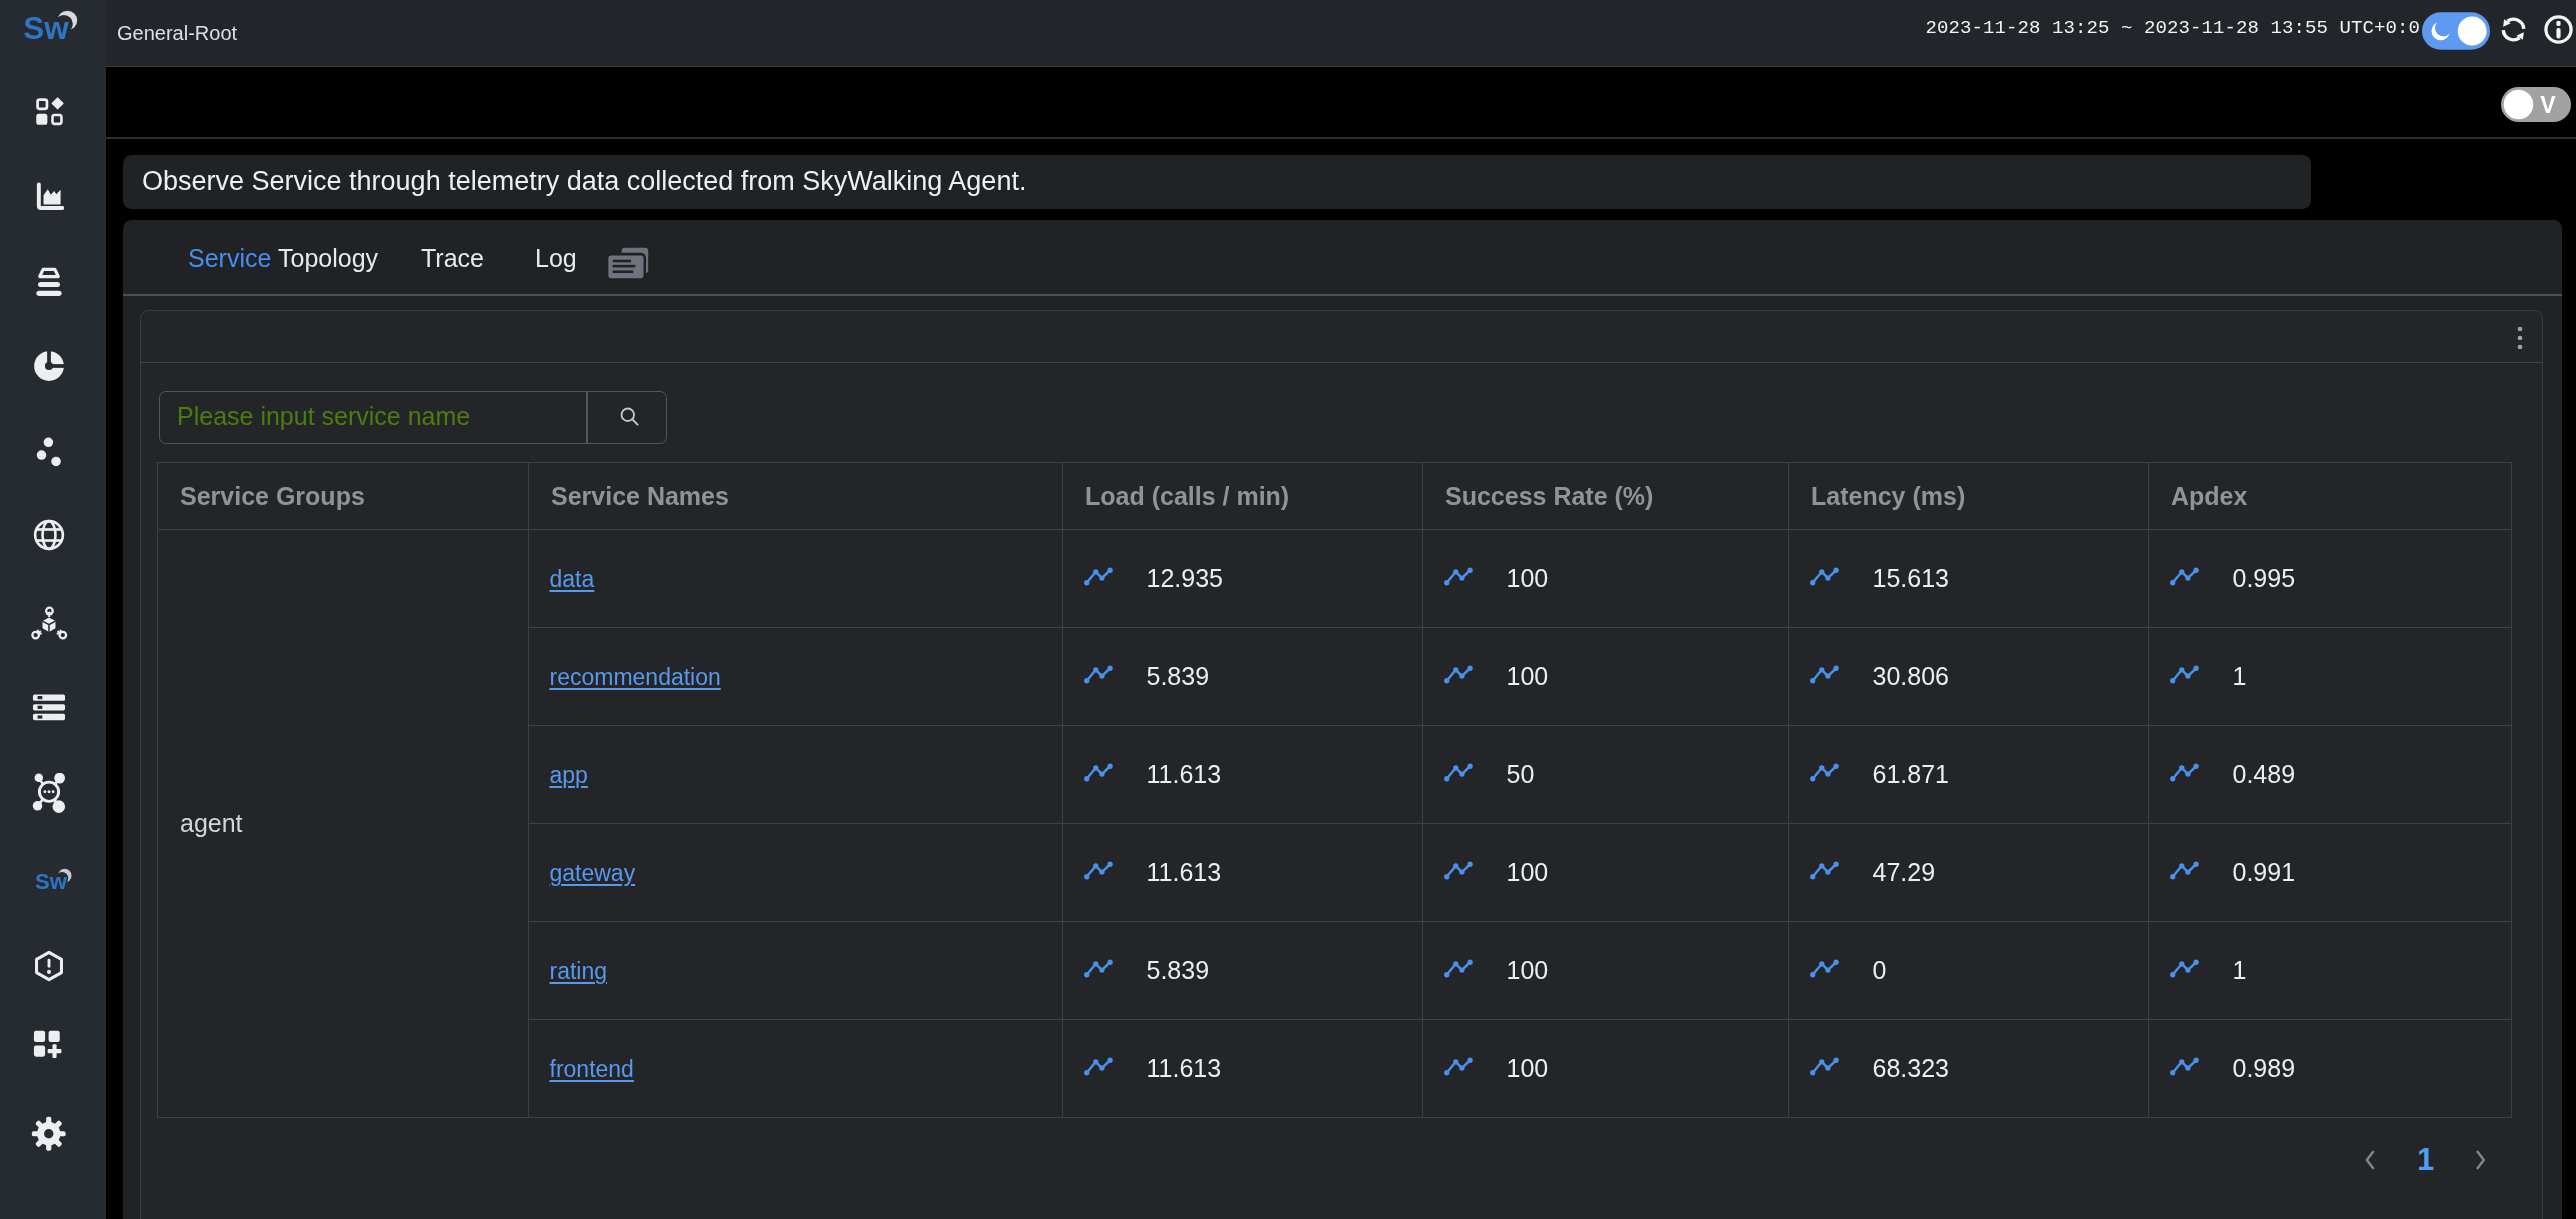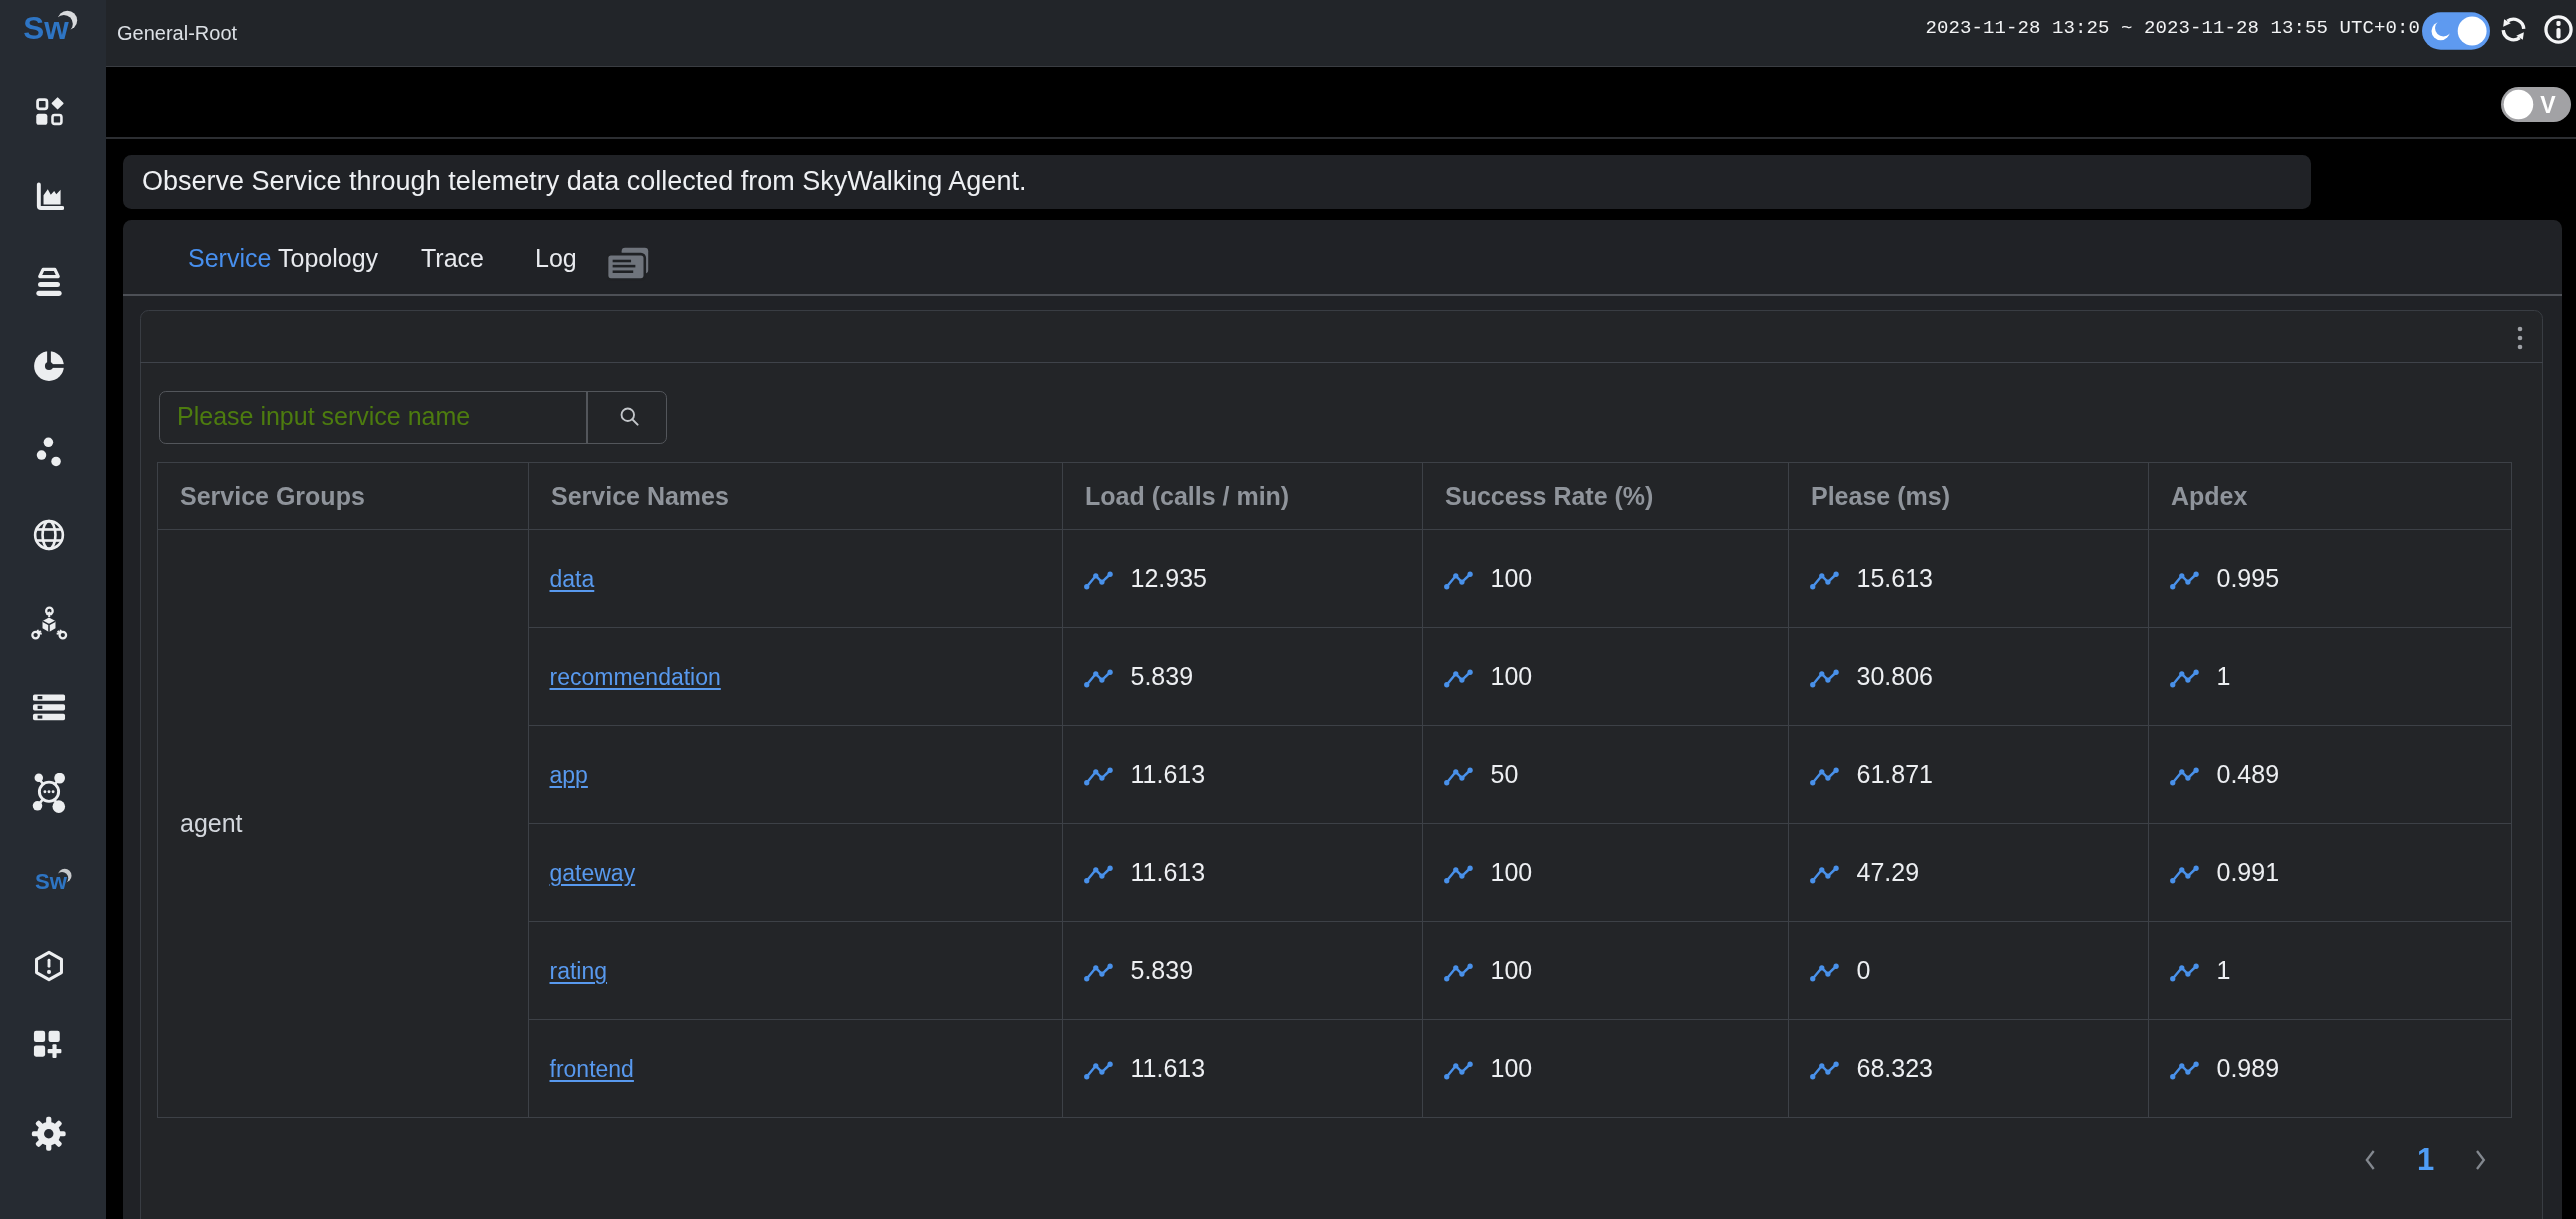--- a/index.html
+++ b/index.html
@@ -34,21 +34,21 @@
   
   #tbl{left:157px;top:462px;border-collapse:collapse;table-layout:fixed;}
   #tbl td,#tbl th{border:0.9px solid #3d4147;vertical-align:middle;text-align:left;
                   padding:0 0 0 20.5px;overflow:hidden;}
   #tbl{border:0.9px solid #45484e;}
   #tbl th{height:66px;font-size:25px;font-weight:bold;color:#8f949b;padding-left:22px;}
   #tbl td{font-size:25px;color:#edeff2;}
   #tbl td.grp{color:#d3d7dd;padding-left:22px;}
   #tbl a{font-size:23px;color:#5899ee;text-decoration:underline;text-underline-offset:3.4px;
          text-decoration-thickness:2.1px;}
-  .m{display:flex;align-items:center;gap:18px;}
+  .m{display:flex;gap:34px;}
   .m svg{position:relative;top:2.6px;}
   
   #pag{left:2340px;top:1138px;width:171px;height:44px;display:flex;align-items:center;
        justify-content:center;gap:40px;}
   #pag .pg1{color:#4f9df6;font-size:31px;font-weight:600;}
 </style>
 </head>
 <body>
 <div id="page">
   <div class="abs" id="topbar"></div>
@@ -80,21 +80,21 @@
     <col style="width:366px">
         <col style="width:360px">
         <col style="width:363px">
       </colgroup>
     <tbody>
         <tr>
           <th>Service Groups</th>
           <th>Service Names</th>
           <th>Load (calls / min)</th>
         <th>Success Rate (%)</th>
-          <th>Please (ms)</th>
+          <th>Latency (ms)</th>
           <th>Apdex</th>
         </tr>
     <tr style="height:98px">
           <td class="grp" rowspan="6">agent</td>
           <td><a>data</a></td>
           <td>
             <span class="m">
               <svg width="29" height="19.6" viewBox="0 0 34 23">
                 <polyline points="3.2,18.5 13.8,5.6 21,13 30.6,3.8" fill="none" stroke="#4991ea" stroke-width="2.9"></polyline>
                 <circle cx="3.2" cy="18.5" r="3.1" fill="#4991ea"></circle>

